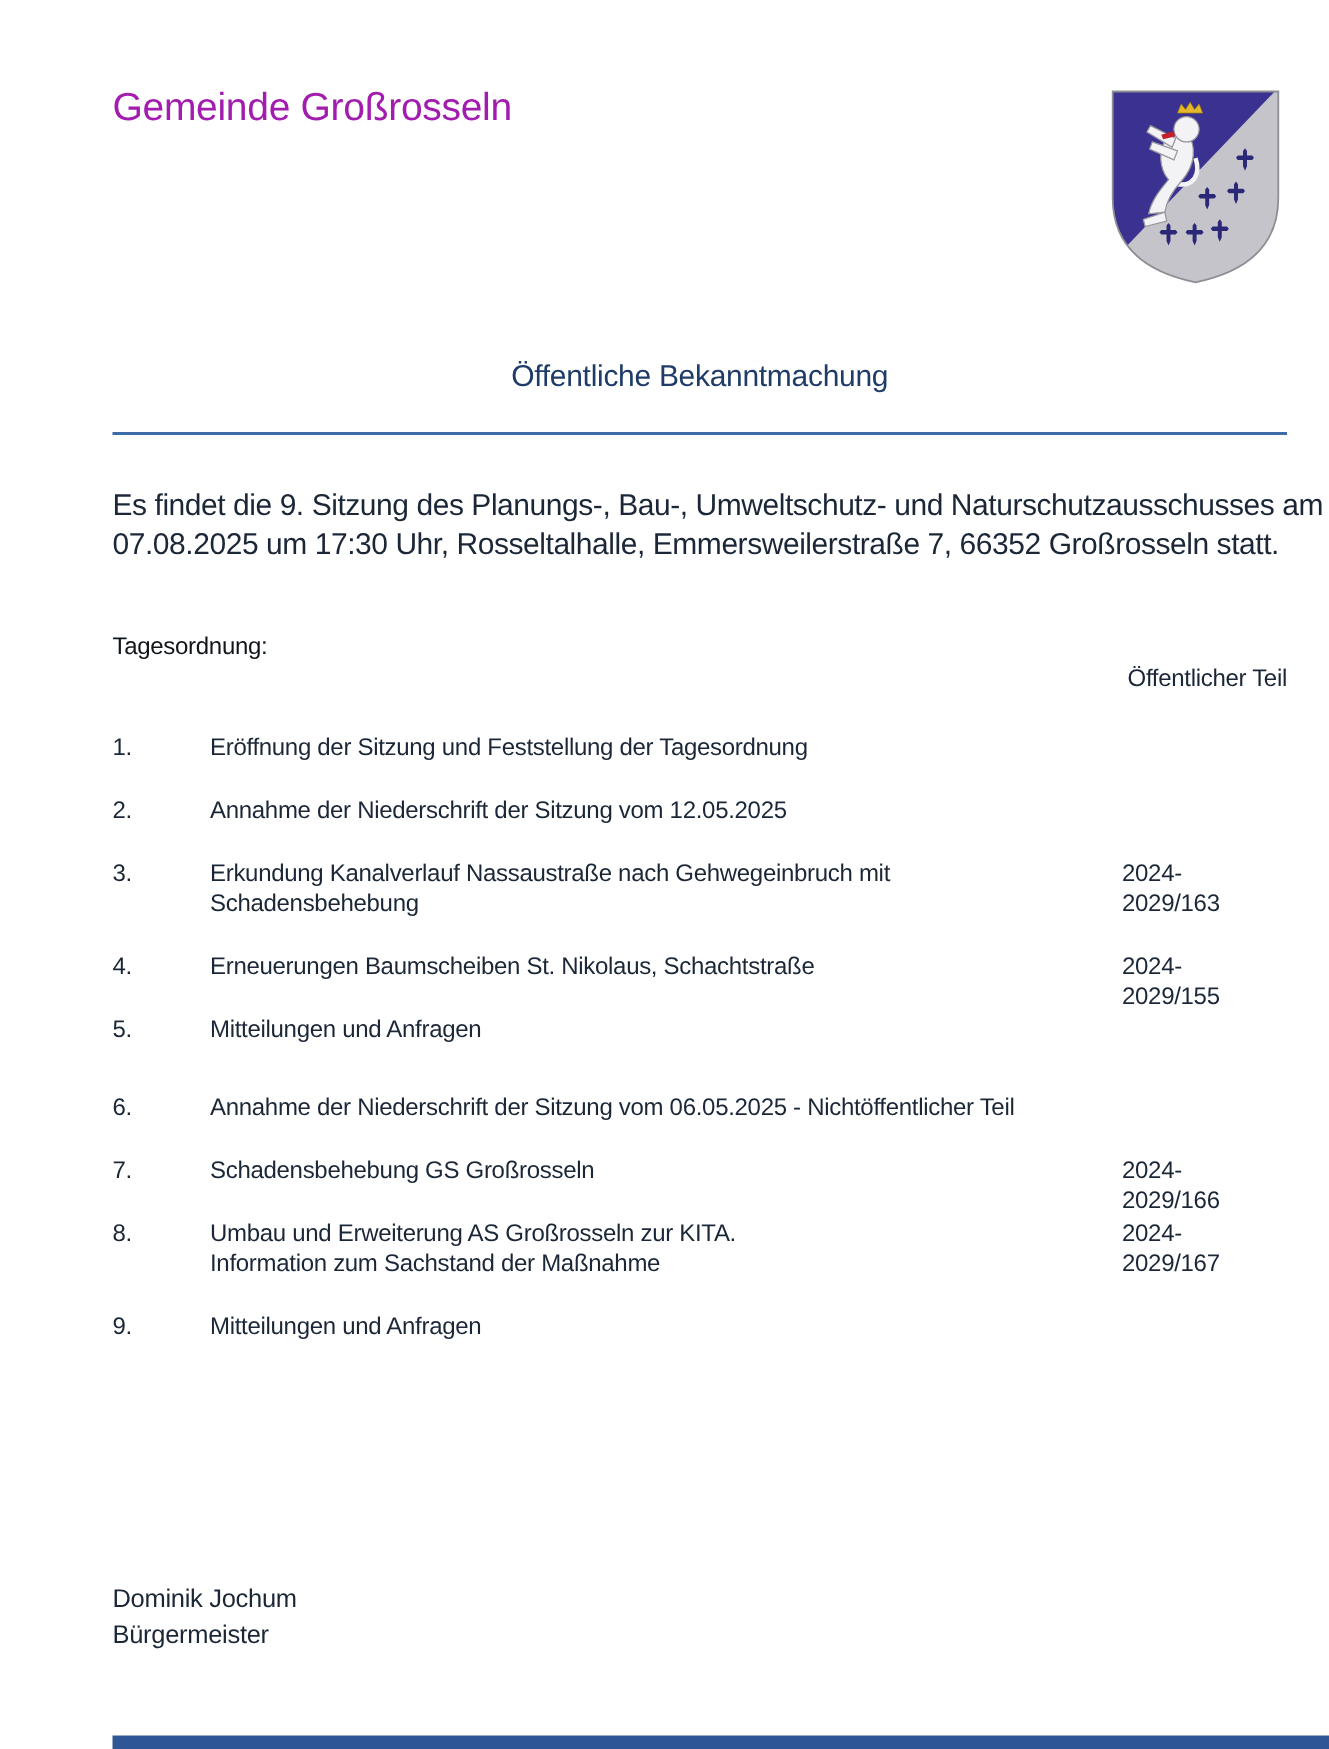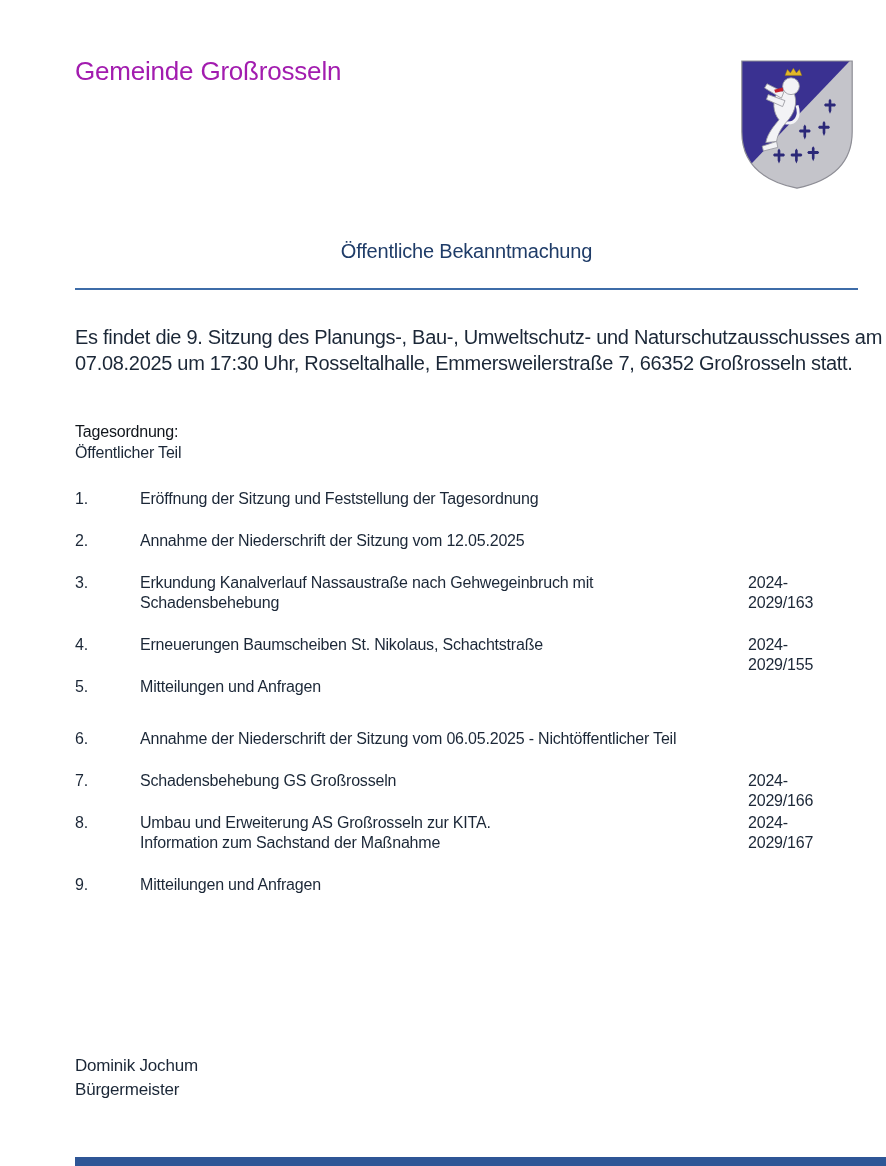--- a/index.html
+++ b/index.html
@@ -32,21 +32,21 @@
     left:75px;top:324px;width:786px;
     font-size:20px;line-height:26px;white-space:nowrap;letter-spacing:-0.3px;
   }
   
   .agenda-heading{
     left:75px;top:403px;
     font-size:16px;font-weight:400;color:#10151b;letter-spacing:-0.2px;margin-top:20px;
   }
   .agenda{left:75px;top:443px;width:783px;font-size:16px;}
   .agenda-section + .agenda-section{margin-top:32px;}
-  .section-title{line-height:20px;margin-bottom:26px;white-space:nowrap;}
+  .section-title{line-height:20px;margin-bottom:26px;white-space:nowrap;text-align:right;}
   .agenda-row{
     position:relative;
     display:grid;grid-template-columns:65px 1fr;
     line-height:20px;margin-bottom:22px;
   }
   .row-num{white-space:nowrap;}
   .row-text{white-space:nowrap;}
   .row-ref{
     position:absolute;left:673px;top:0;width:90px;
     line-height:20px;white-space:normal;

